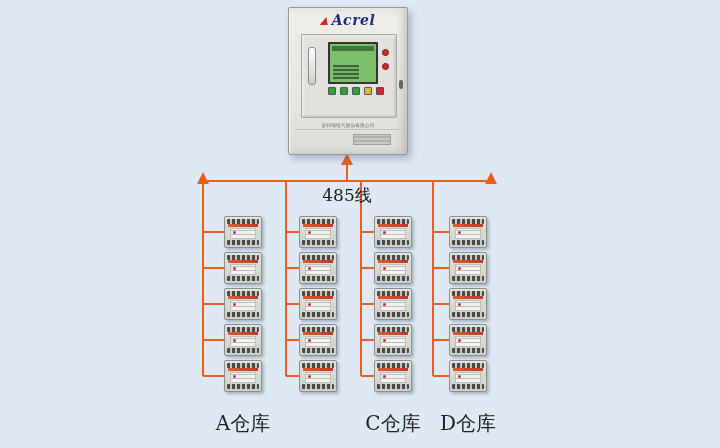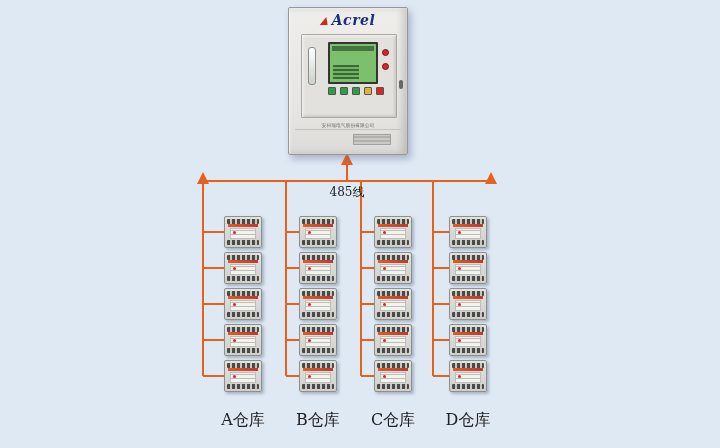--- a/index.html
+++ b/index.html
@@ -72,26 +72,26 @@
     position:absolute;right:16px;bottom:9px;width:36px;height:9px;
     border:1px solid #a3a19d;
     background:repeating-linear-gradient(0deg,#cbc9c5 0 2px,#b3b1ad 2px 4px);
   }
   .cab-seam{position:absolute;left:6px;right:6px;bottom:24px;height:1px;background:#c4c2be;}
 
   
   .bus-label{
     position:absolute;left:307px;top:184px;width:80px;text-align:center;
     font-family:"DejaVu Serif","Liberation Serif",serif;
-    font-size:12px;color:#1c1c1c;
+    font-size:17px;color:#1c1c1c;
   }
   .wh-label{
     position:absolute;top:410px;width:76px;text-align:center;
     font-family:"DejaVu Serif","Liberation Serif",serif;
-    font-size:16px;color:#222;
+    font-size:20px;color:#222;
   }
   .wh-a{left:205px;} .wh-b{left:280px;} .wh-c{left:355px;} .wh-d{left:430px;}
 
   
   .meter-col{position:absolute;top:216px;width:38px;display:flex;flex-direction:column;gap:4px;}
   .col-a{left:224px;} .col-b{left:299px;} .col-c{left:374px;} .col-d{left:449px;}
   .meter{
     box-sizing:border-box;width:38px;height:32px;padding:2px;
     background:linear-gradient(180deg,#e2e2de,#cfcfcb);
     border:1px solid #8e8e8a;border-radius:2px;
@@ -336,17 +336,16 @@
     <div class="m-term"></div>
     <div class="m-band"></div>
     <div class="m-face">
           <i class="m-led"></i>
         </div>
     <div class="m-term"></div>
   </div>
 </div>
 
   <div class="wh-label wh-a">A仓库</div>
-  <div class="wh-label wh-b">B仓库</div>
   <div class="wh-label wh-d">D仓库</div>
   <div class="wh-label wh-c">C仓库</div>
 
 </div>
 
 </body></html>

